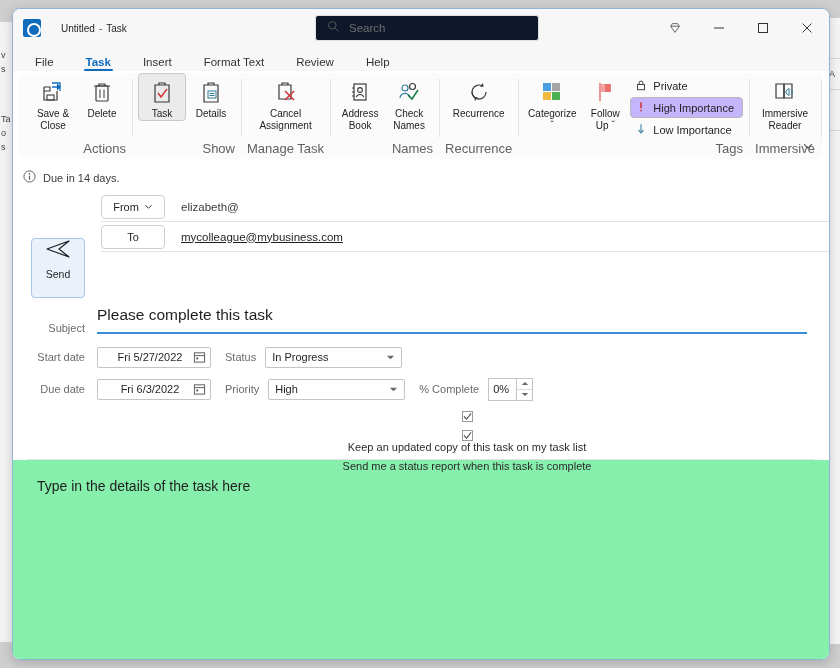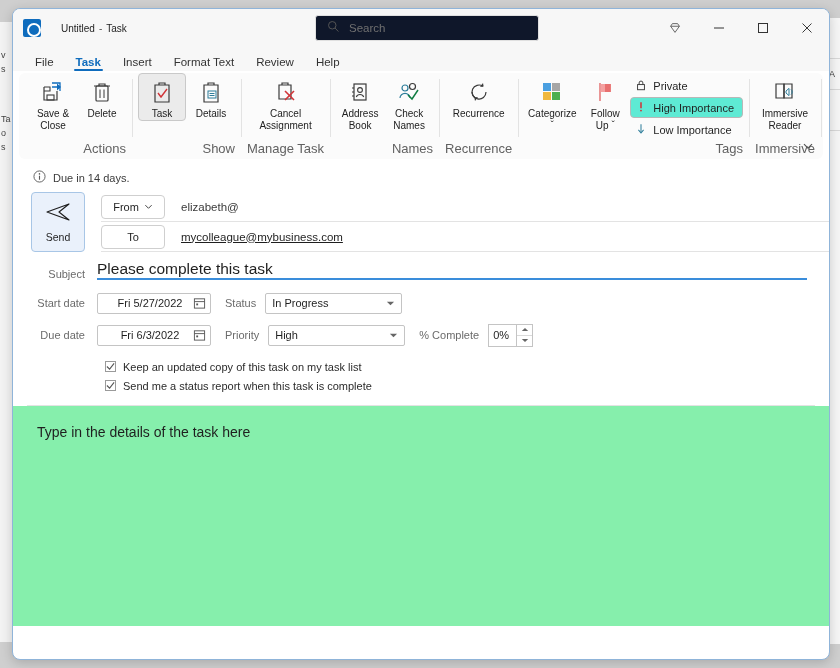--- a/index.html
+++ b/index.html
@@ -72,21 +72,21 @@
     display: flex; align-items: center;
   }
   .wc {
     width: 44px; height: 38px; display: flex; align-items: center;
     justify-content: center; color: #3a3a3a;
   }
 
   
   .tabs {
     height: 24px; background: #f7f7f7;
-    display: flex; align-items: flex-end; padding-left: 12px; gap: 2px;
+    display: flex; align-items: flex-end; padding-left: 12px; gap: 12px;
   }
   .tab {
     font-size: 11.5px; color: #333; padding: 0 10px 3px 10px;
     position: relative; white-space: nowrap;
   }
   .tab.active { color: #0f6cbd; font-weight: 600; }
   .tab.active::after {
     content: ""; position: absolute; left: 8px; right: 8px; bottom: 0;
     height: 2px; background: #0f6cbd; border-radius: 1px;
   }
@@ -128,39 +128,39 @@
 
   
   .tagbtns { display: flex; flex-direction: column; justify-content: center;
              padding-top: 3px; gap: 1px; }
   .tagbtn {
     display: flex; align-items: center; gap: 6px;
     font-size: 11px; color: #1f1f1f;
     padding: 2px 8px 2px 4px; border-radius: 4px;
     border: 1px solid transparent; white-space: nowrap;
   }
-  .tagbtn.selected { background: #5eead4; border-color: #b8b8b8; }
+  .tagbtn.selected { background: #c4b5fd; border-color: #b8b8b8; }
   .ribbon-collapse {
     position: absolute; right: 6px; bottom: 4px;
     width: 18px; height: 18px; display: flex;
     align-items: center; justify-content: center; color: #555;
   }
 
   
   .formarea { background: #fff; padding: 0; position: relative; }
   .infobar {
     display: flex; align-items: center; gap: 7px;
-    padding: 11px 0 7px 20px; font-size: 11px; color: #3b3b3b;
+    padding: 11px 0 7px 10px; font-size: 11px; color: #3b3b3b;
   }
   .sendrow { display: flex; padding-left: 18px; }
   .sendbtn {
     width: 54px; height: 60px; border: 1px solid #a8c6e6;
     background: #eaf1fb; border-radius: 4px;
     display: flex; flex-direction: column; align-items: center;
-    justify-content: center; gap: 5px;
+    justify-content: flex-start; gap: 5px; margin-top: 46px;
   }
   .sendbtn .cap { font-size: 10.5px; color: #1f1f1f; }
   .fieldcol { flex: 1; padding-left: 16px; }
   .frow { display: flex; align-items: center; height: 30px; }
   .pillbtn {
     width: 64px; height: 24px; border: 1px solid #cfcfcf; border-radius: 4px;
     background: #fff; font-size: 11px; color: #1f1f1f;
     display: flex; align-items: center; justify-content: center; gap: 5px;
   }
   .fval {
@@ -169,21 +169,21 @@
   .fval.link { color: #1f1f1f; text-decoration: underline; }
   .frow.underlined { border-bottom: 1px solid #e3e3e3; }
 
   .subjrow { display: flex; align-items: flex-end; padding: 8px 0 0 18px; }
   .flabel {
     width: 66px; text-align: right; font-size: 11px; color: #6b6b6b;
     padding-right: 12px; flex: none;
   }
   .subjval {
     flex: 1; font-size: 15.5px; color: #1f1f1f;
-    border-bottom: 2px solid #3a8ddb; padding-bottom: 0; margin-right: 22px;
+    border-bottom: 2px solid #3a8ddb; padding-bottom: 8px; margin-right: 22px;
   }
 
   .dategrid { padding: 10px 0 0 18px; }
   .drow { display: flex; align-items: center; height: 26px; }
   .txtinput {
     width: 114px; height: 21px; border: 1px solid #c4c4c4; border-radius: 2px;
     background: #fff; font-size: 11px; color: #1f1f1f;
     display: flex; align-items: center; justify-content: center;
     position: relative; padding-right: 8px;
   }
@@ -212,21 +212,21 @@
   .spinbtns {
     width: 17px; display: flex; flex-direction: column;
     border: 1px solid #c4c4c4; background: #fff;
   }
   .spinbtns div {
     flex: 1; display: flex; align-items: center; justify-content: center;
   }
   .spinbtns div:first-child { border-bottom: 1px solid #dadada; }
 
   .checks { padding: 9px 0 10px 92px; }
-  .chkrow { display: flex; align-items: center; gap: 7px; height: 19px; }
+  .chkrow { display: flex; align-items: center; gap: 19px; height: 19px; flex-direction: column; }
   .chkbox {
     width: 11px; height: 11px; border: 1px solid #9a9a9a; background: #fff;
     display: flex; align-items: center; justify-content: center; flex: none;
   }
   .chklabel { font-size: 11px; color: #2b2b2b; }
 
   .divider { height: 1px; background: #e3e3e3; margin: 0 14px; }
   .notes {
     padding: 18px 0 0 24px; font-size: 14px; color: #1f1f1f;
     background: #86efac; height: 220px;

